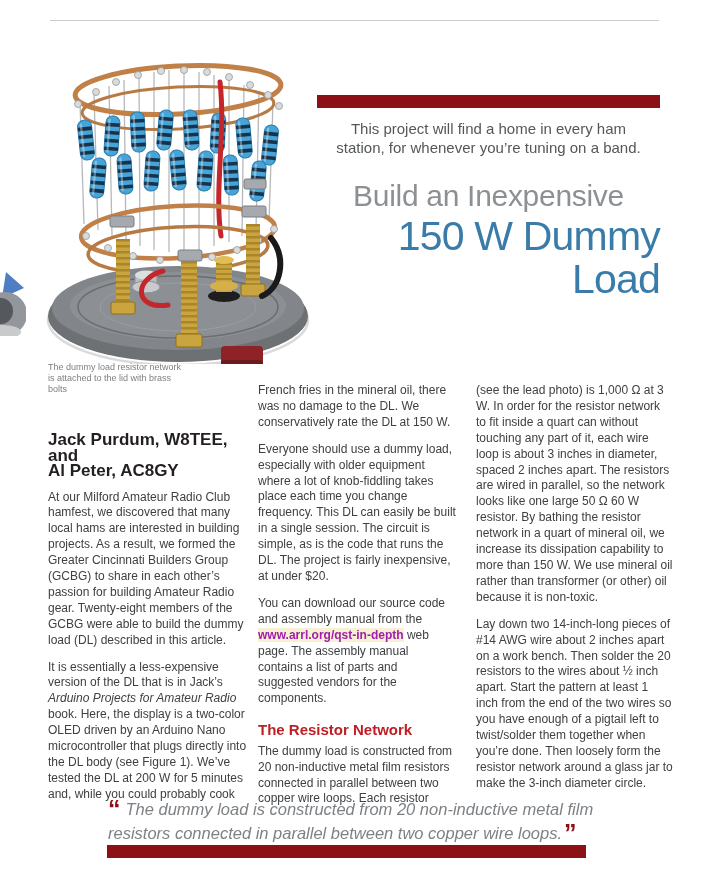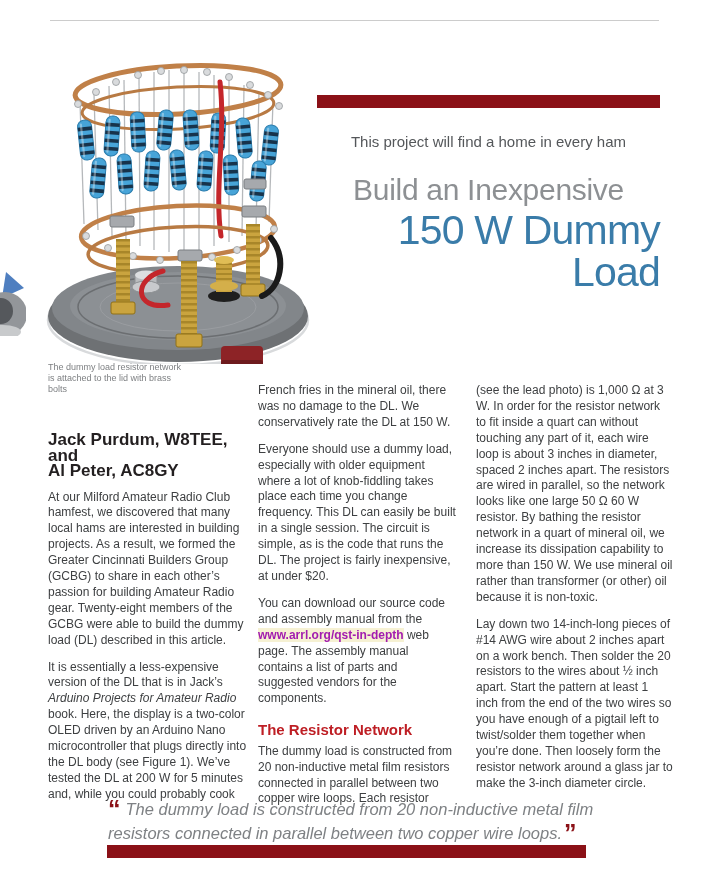--- a/index.html
+++ b/index.html
@@ -9,21 +9,21 @@
   .top-rule{position:absolute;left:50px;top:20px;width:609px;height:1px;background:#cccccc;}
 
   .photo-wrap{position:absolute;left:28px;top:24px;width:290px;height:340px;}
   .left-edge-object{position:absolute;left:0;top:256px;width:26px;height:80px;overflow:hidden;}
 
   .caption{position:absolute;left:48px;top:362px;width:138px;
            font-size:9px;line-height:11px;color:#7e8083;}
 
   .header{position:absolute;left:317px;top:95px;width:343px;}
   .red-bar{height:13px;background:#8b1117;}
-  .tagline{margin-top:24px;font-size:15px;line-height:1.28;color:#54575a;text-align:center;}
+  .tagline{margin-top:11px;font-size:15px;line-height:1.28;color:#54575a;text-align:center;}
   .title-gray{margin-top:23px;font-size:30px;line-height:1.05;color:#8d9093;text-align:center;letter-spacing:-0.3px;}
   .title-blue{margin-top:3px;font-size:41px;line-height:1.04;color:#3a7ca9;text-align:right;letter-spacing:-0.8px;}
 
   .col{position:absolute;font-size:12px;line-height:15.9px;color:#3e4042;}
   .col1{left:48px;top:428px;width:199px;}
   .col2{left:258px;top:379px;width:198px;}
   .col3{left:476px;top:379px;width:197px;}
   .col p{margin:4px 0 11px 0;}
   .byline{font-weight:bold;font-size:17px;line-height:15.5px;color:#231f20;margin:0 0 10px 0;}
   .section-heading{color:#be1e24;font-weight:bold;font-size:15px;line-height:1.1;margin:15px 0 5px 0;}
@@ -192,20 +192,21 @@
       <ellipse cx="3" cy="76" rx="18" ry="7" fill="#c8cacc"></ellipse>
     </svg>
   </div>
 
   <div class="caption">The dummy load resistor network is attached to the lid with brass bolts</div>
 
   <div class="header">
     <div class="red-bar"></div>
     <div class="tagline">
       <div>This project will find a home in every ham</div>
+      <div>station, for whenever you’re tuning on a band.</div>
     </div>
     <div class="title-gray">Build an Inexpensive</div>
     <div class="title-blue">
       <div>150 W Dummy Load</div>
     </div>
   </div>
 
   <div class="col col1">
     <p class="byline">
       <span>Jack Purdum, W8TEE, and</span><br>

